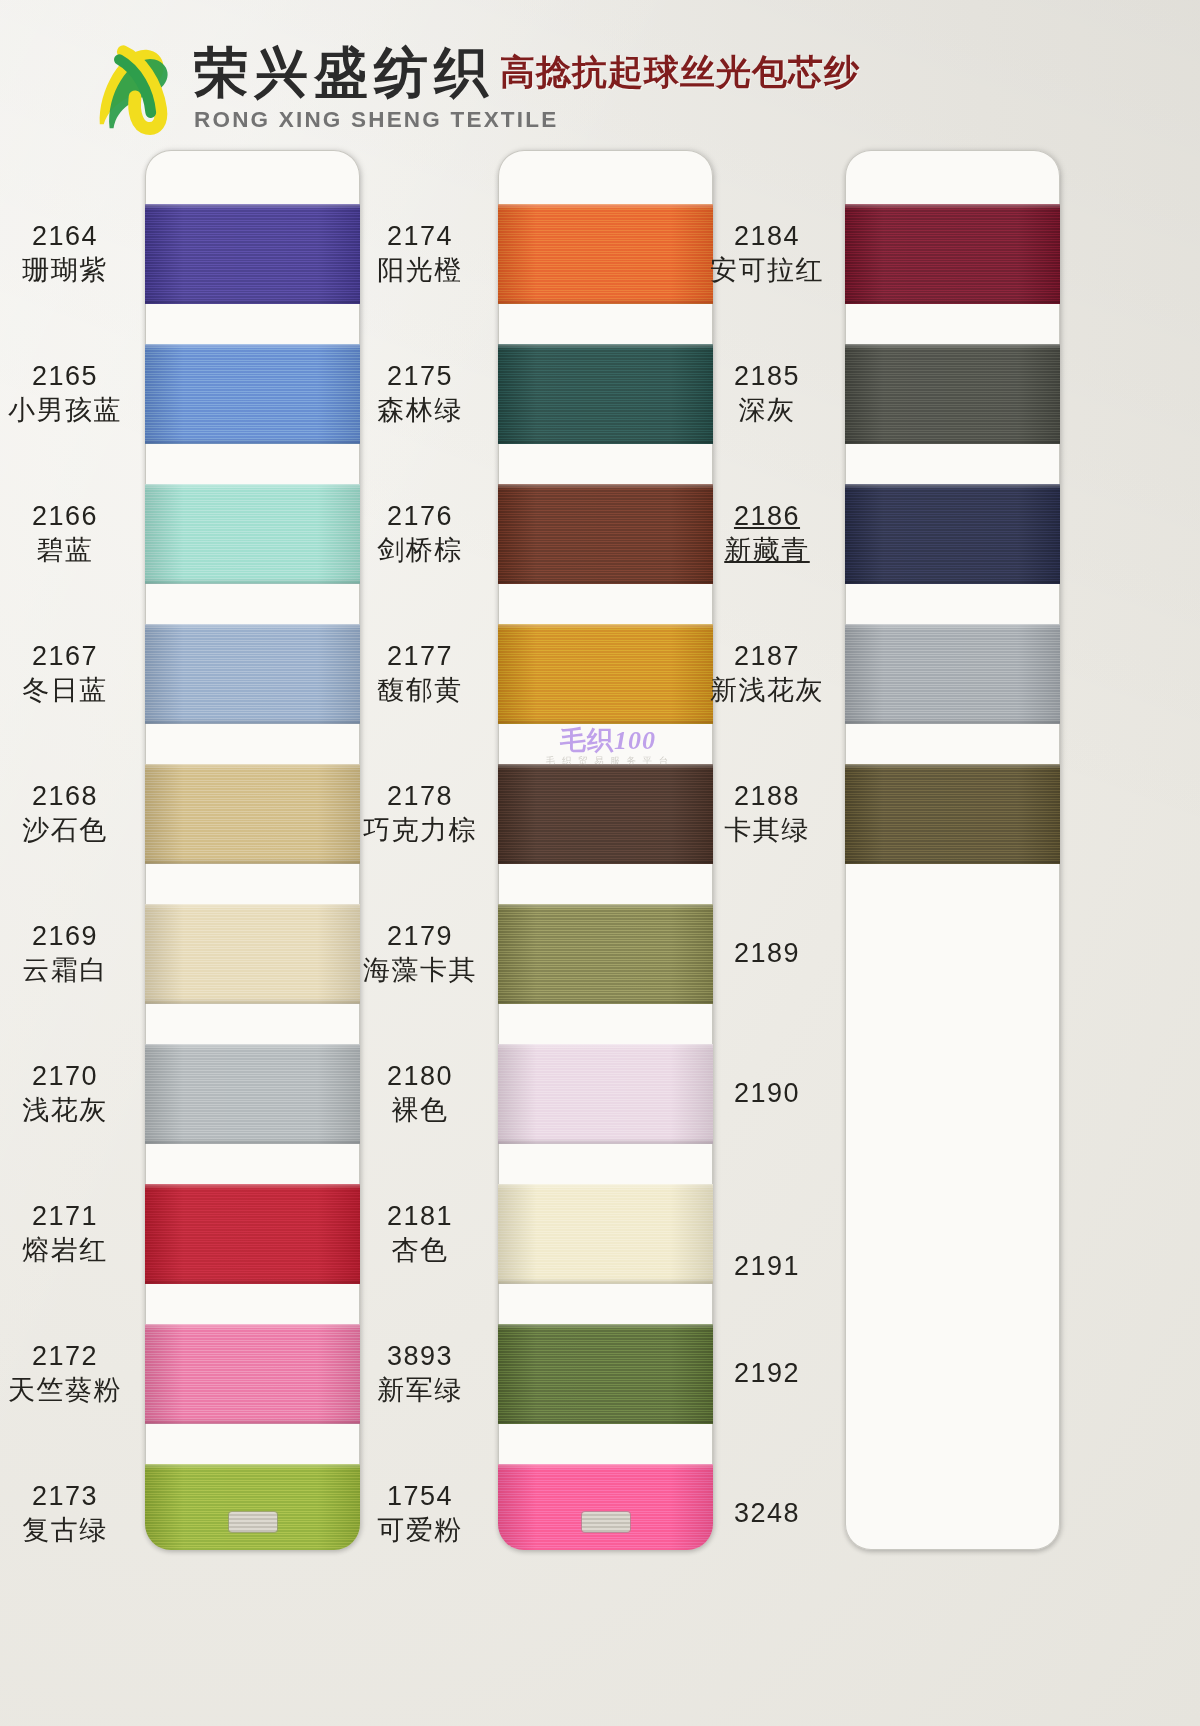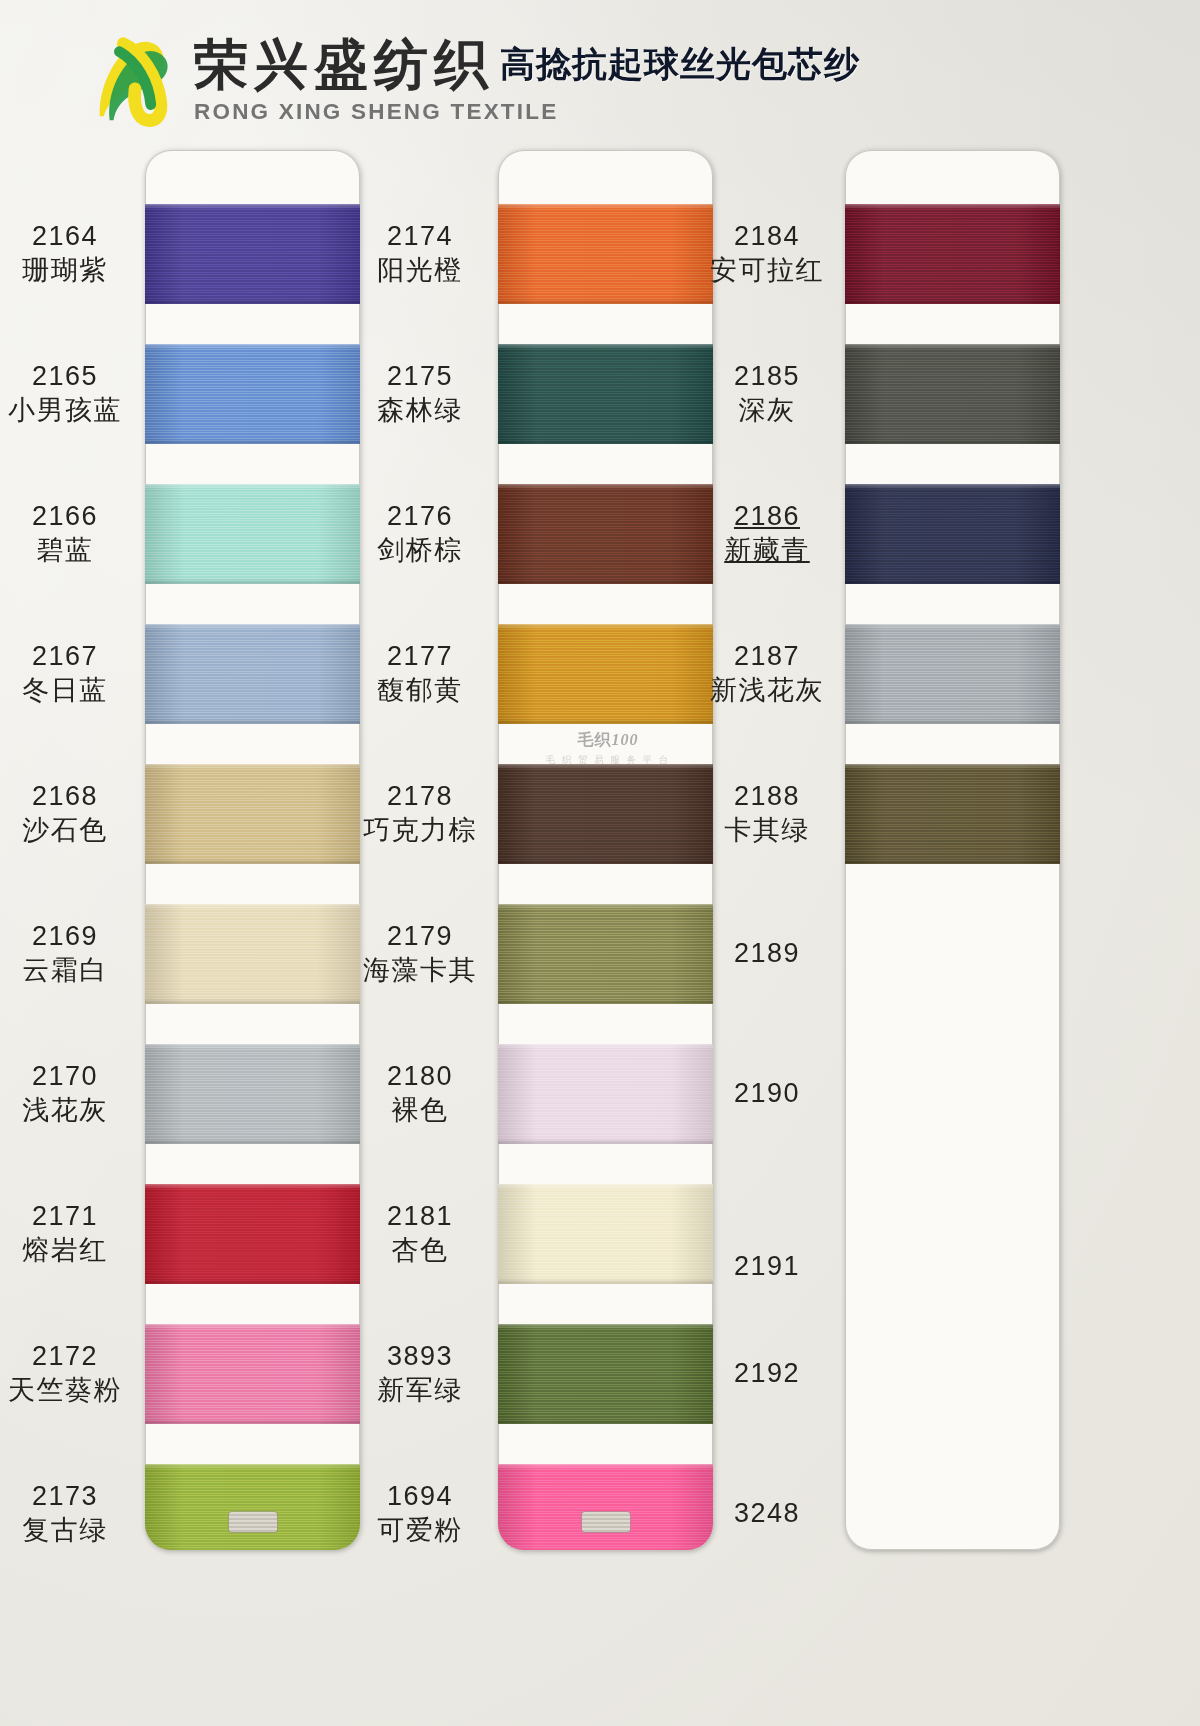--- a/index.html
+++ b/index.html
@@ -19,21 +19,21 @@
   }
   .paper:after{
     content:"";position:absolute;inset:0;
     background:
       linear-gradient(115deg, rgba(255,255,255,.35) 0%, rgba(255,255,255,0) 35%),
       linear-gradient(200deg, rgba(0,0,0,.04) 0%, rgba(0,0,0,0) 40%);
     pointer-events:none;
   }
 
   
-  .header{position:absolute;left:0;top:0;width:1020px;height:150px;}
+  .header{position:absolute;left:0;top:8px;width:1020px;height:150px;}
   .logo{position:absolute;left:90px;top:30px;width:500px;height:105px;}
   .logo-mark{position:absolute;left:0;top:2px;width:98px;height:98px;}
   .logo-text{position:absolute;left:104px;top:4px;}
   .logo-cn{
     font-family:"DejaVu Sans","Liberation Sans",sans-serif;
     font-size:54px;font-weight:700;color:#2b2b2b;letter-spacing:6px;
     line-height:62px;white-space:nowrap;
   }
   .logo-en{
     font-size:22.5px;font-weight:700;color:#737373;letter-spacing:2.2px;
@@ -42,21 +42,21 @@
 
   .title-block{position:absolute;right:160px;top:42px;text-align:left;}
   .title-line1{
     font-family:"Liberation Serif","DejaVu Serif",serif;
     font-size:36px;font-weight:700;color:#3b3b38;letter-spacing:.5px;
     line-height:44px;white-space:nowrap;
     text-shadow:1px 1px 0 rgba(255,255,255,.55);
   }
   .title-line2{
     font-family:"DejaVu Sans","Liberation Sans",sans-serif;
-    font-size:35px;font-weight:700;color:#0f172a;letter-spacing:1px;
+    font-size:35px;font-weight:700;color:#7f1d1d;letter-spacing:1px;
     line-height:44px;white-space:nowrap;
     text-shadow:1px 1px 0 rgba(255,255,255,.55);
   }
 
   
   .strip{
     position:absolute;top:150px;width:215px;height:1400px;
     background:#fbfaf7;
     border-radius:26px;
     box-shadow:
@@ -128,21 +128,21 @@
   .lab-c2{left:345px;}
   .lab-c3{left:692px;}
 
   
   .watermark{
     position:absolute;left:533px;top:726px;width:150px;height:52px;
     opacity:.42;pointer-events:none;text-align:center;
   }
   .wm-top{
     font-family:"DejaVu Sans","Liberation Sans",sans-serif;
-    font-size:16px;font-weight:700;color:#404040;letter-spacing:1px;
+    font-size:26px;font-weight:700;color:#6d28d9;letter-spacing:1px;
     line-height:28px;white-space:nowrap;
   }
   .wm-top .num{font-family:"Liberation Serif","DejaVu Serif",serif;font-style:italic;}
   .wm-sub{
     font-size:9.5px;color:#9a968c;letter-spacing:2px;line-height:12px;
     white-space:nowrap;
   }
 </style>
 </head>
 <body>
@@ -408,21 +408,21 @@
     </div>
     <div class="label lab-c2" style="top: 1200px;">
       <div class="code">2181</div>
       <div class="cname">杏色</div>
     </div>
     <div class="label lab-c2" style="top: 1340px;">
       <div class="code">3893</div>
       <div class="cname">新军绿</div>
     </div>
     <div class="label lab-c2" style="top: 1480px;">
-      <div class="code">1694</div>
+      <div class="code">1754</div>
       <div class="cname">可爱粉</div>
     </div>
   </div>
 <div id="labels-3">
     <div class="label lab-c3" style="top: 220px;">
       <div class="code">2184</div>
       <div class="cname">安可拉红</div>
     </div>
     <div class="label lab-c3" style="top: 360px;">
       <div class="code">2185</div>

